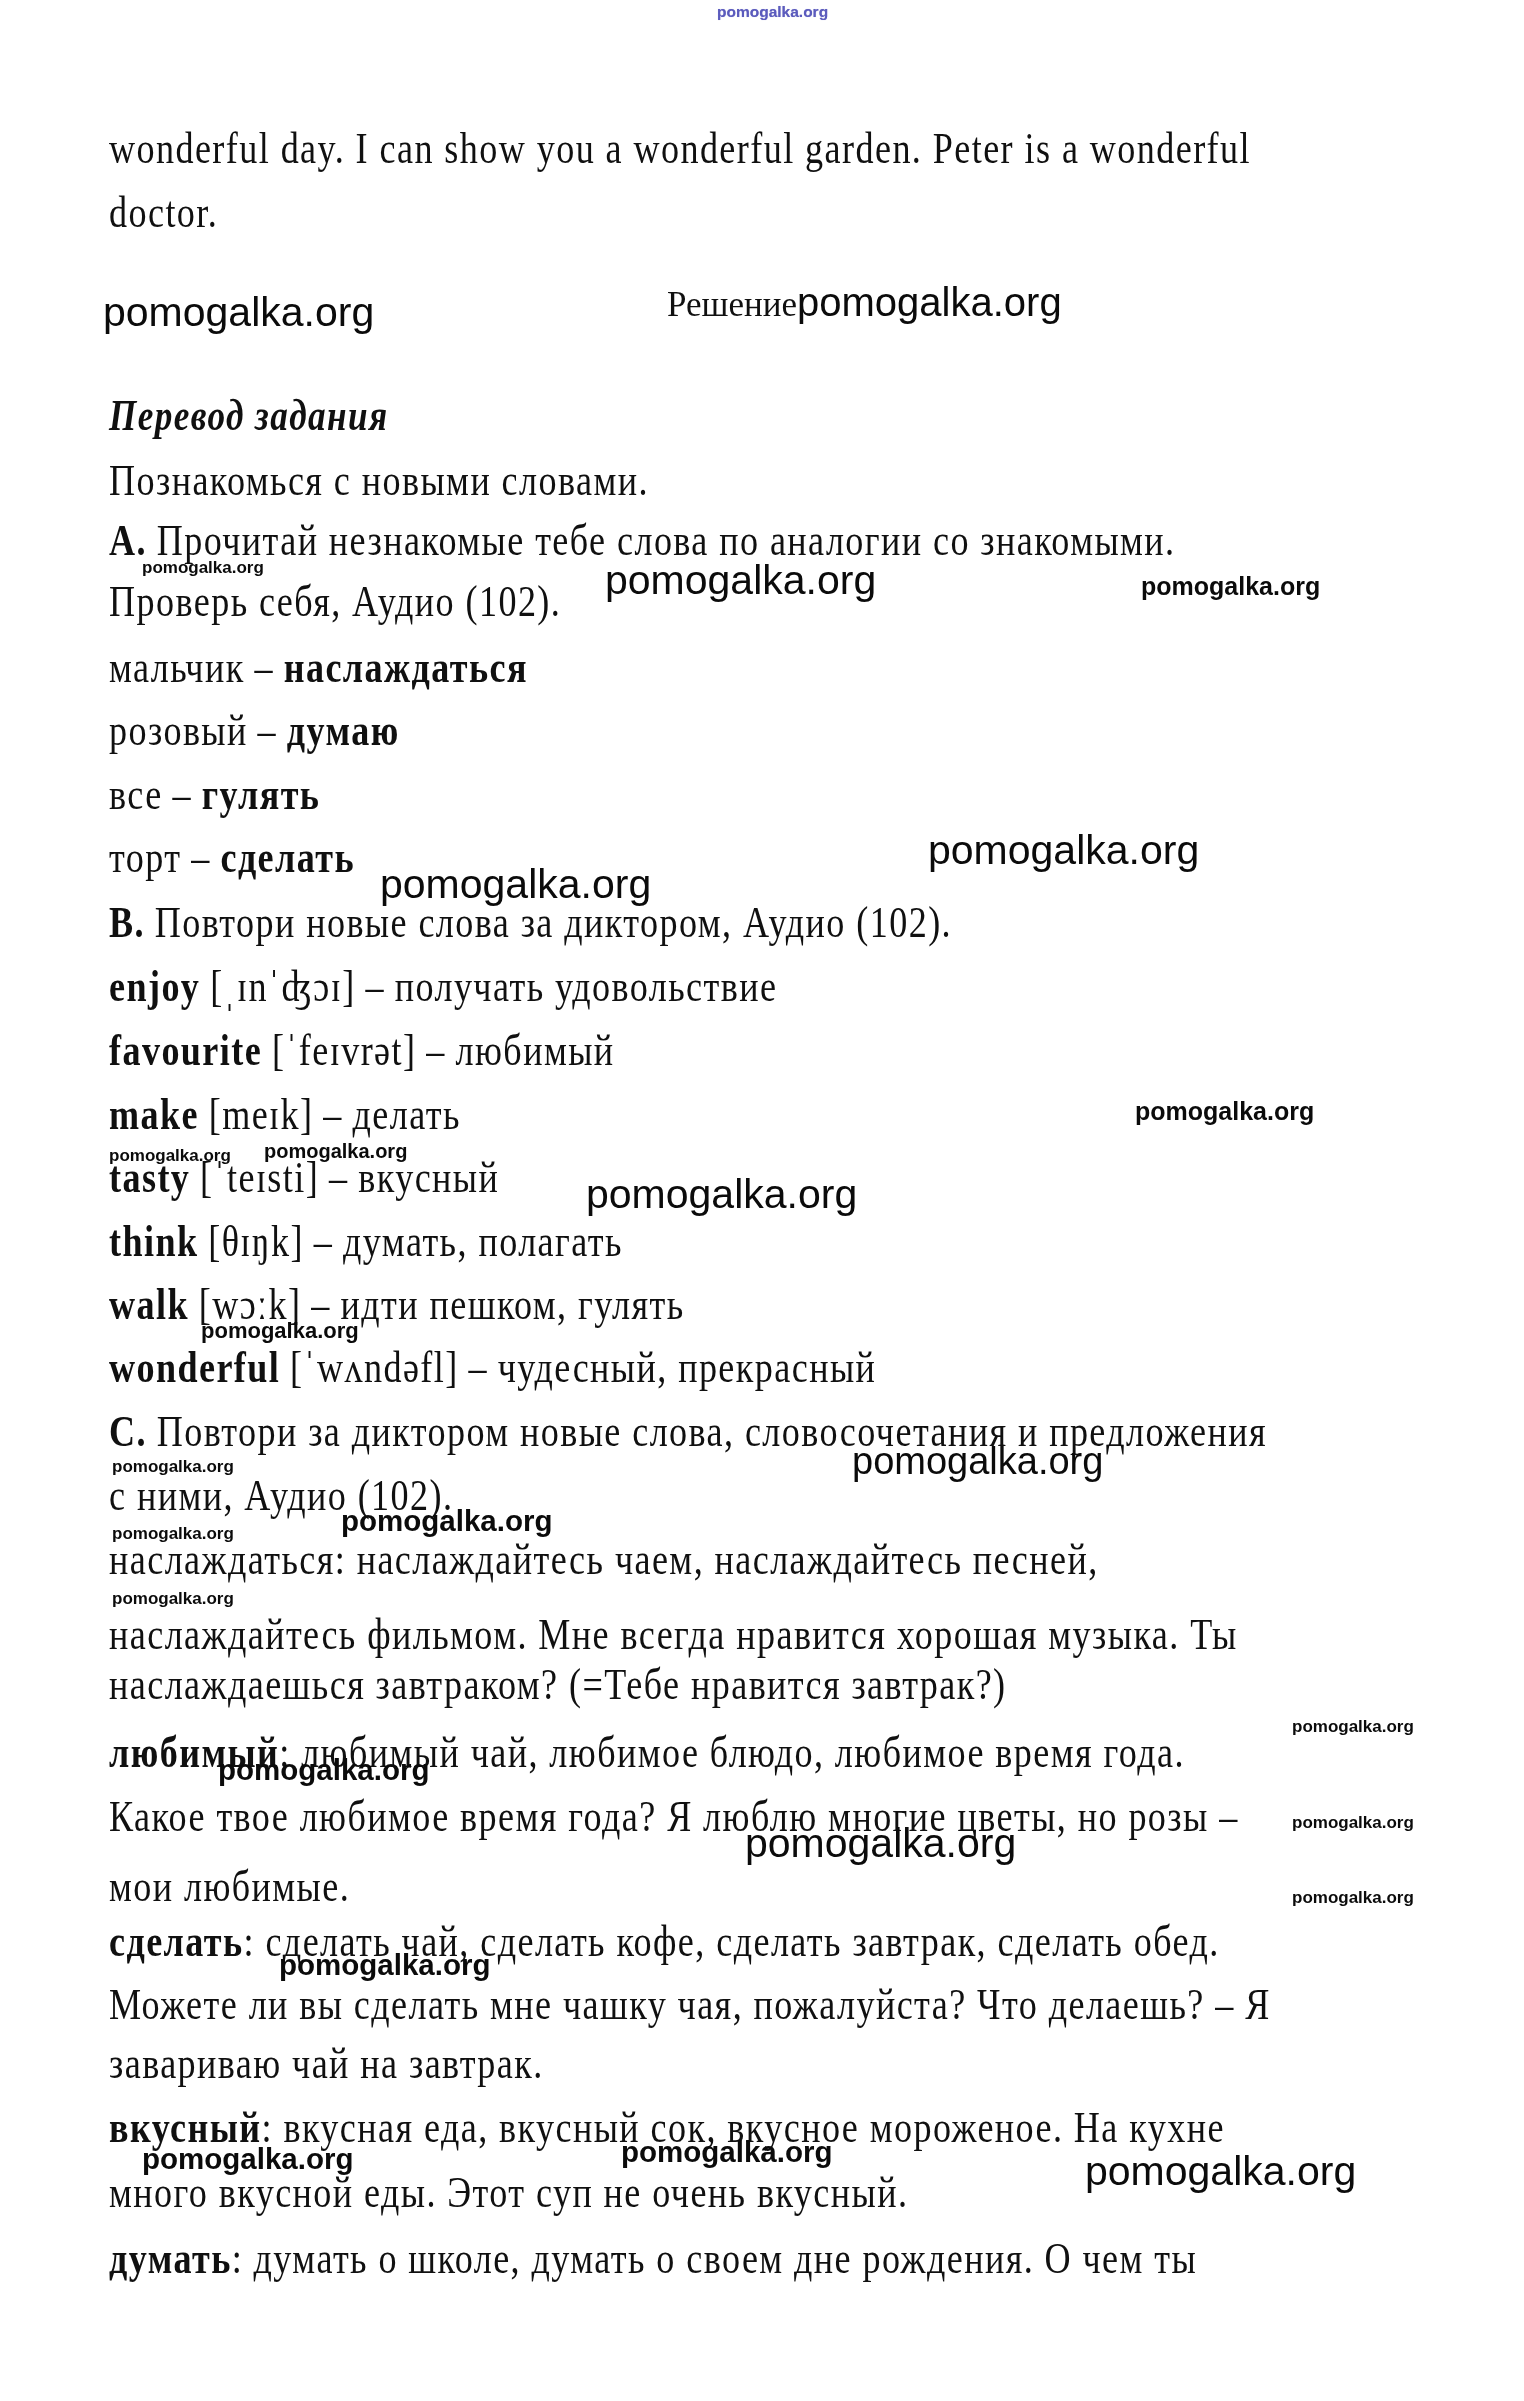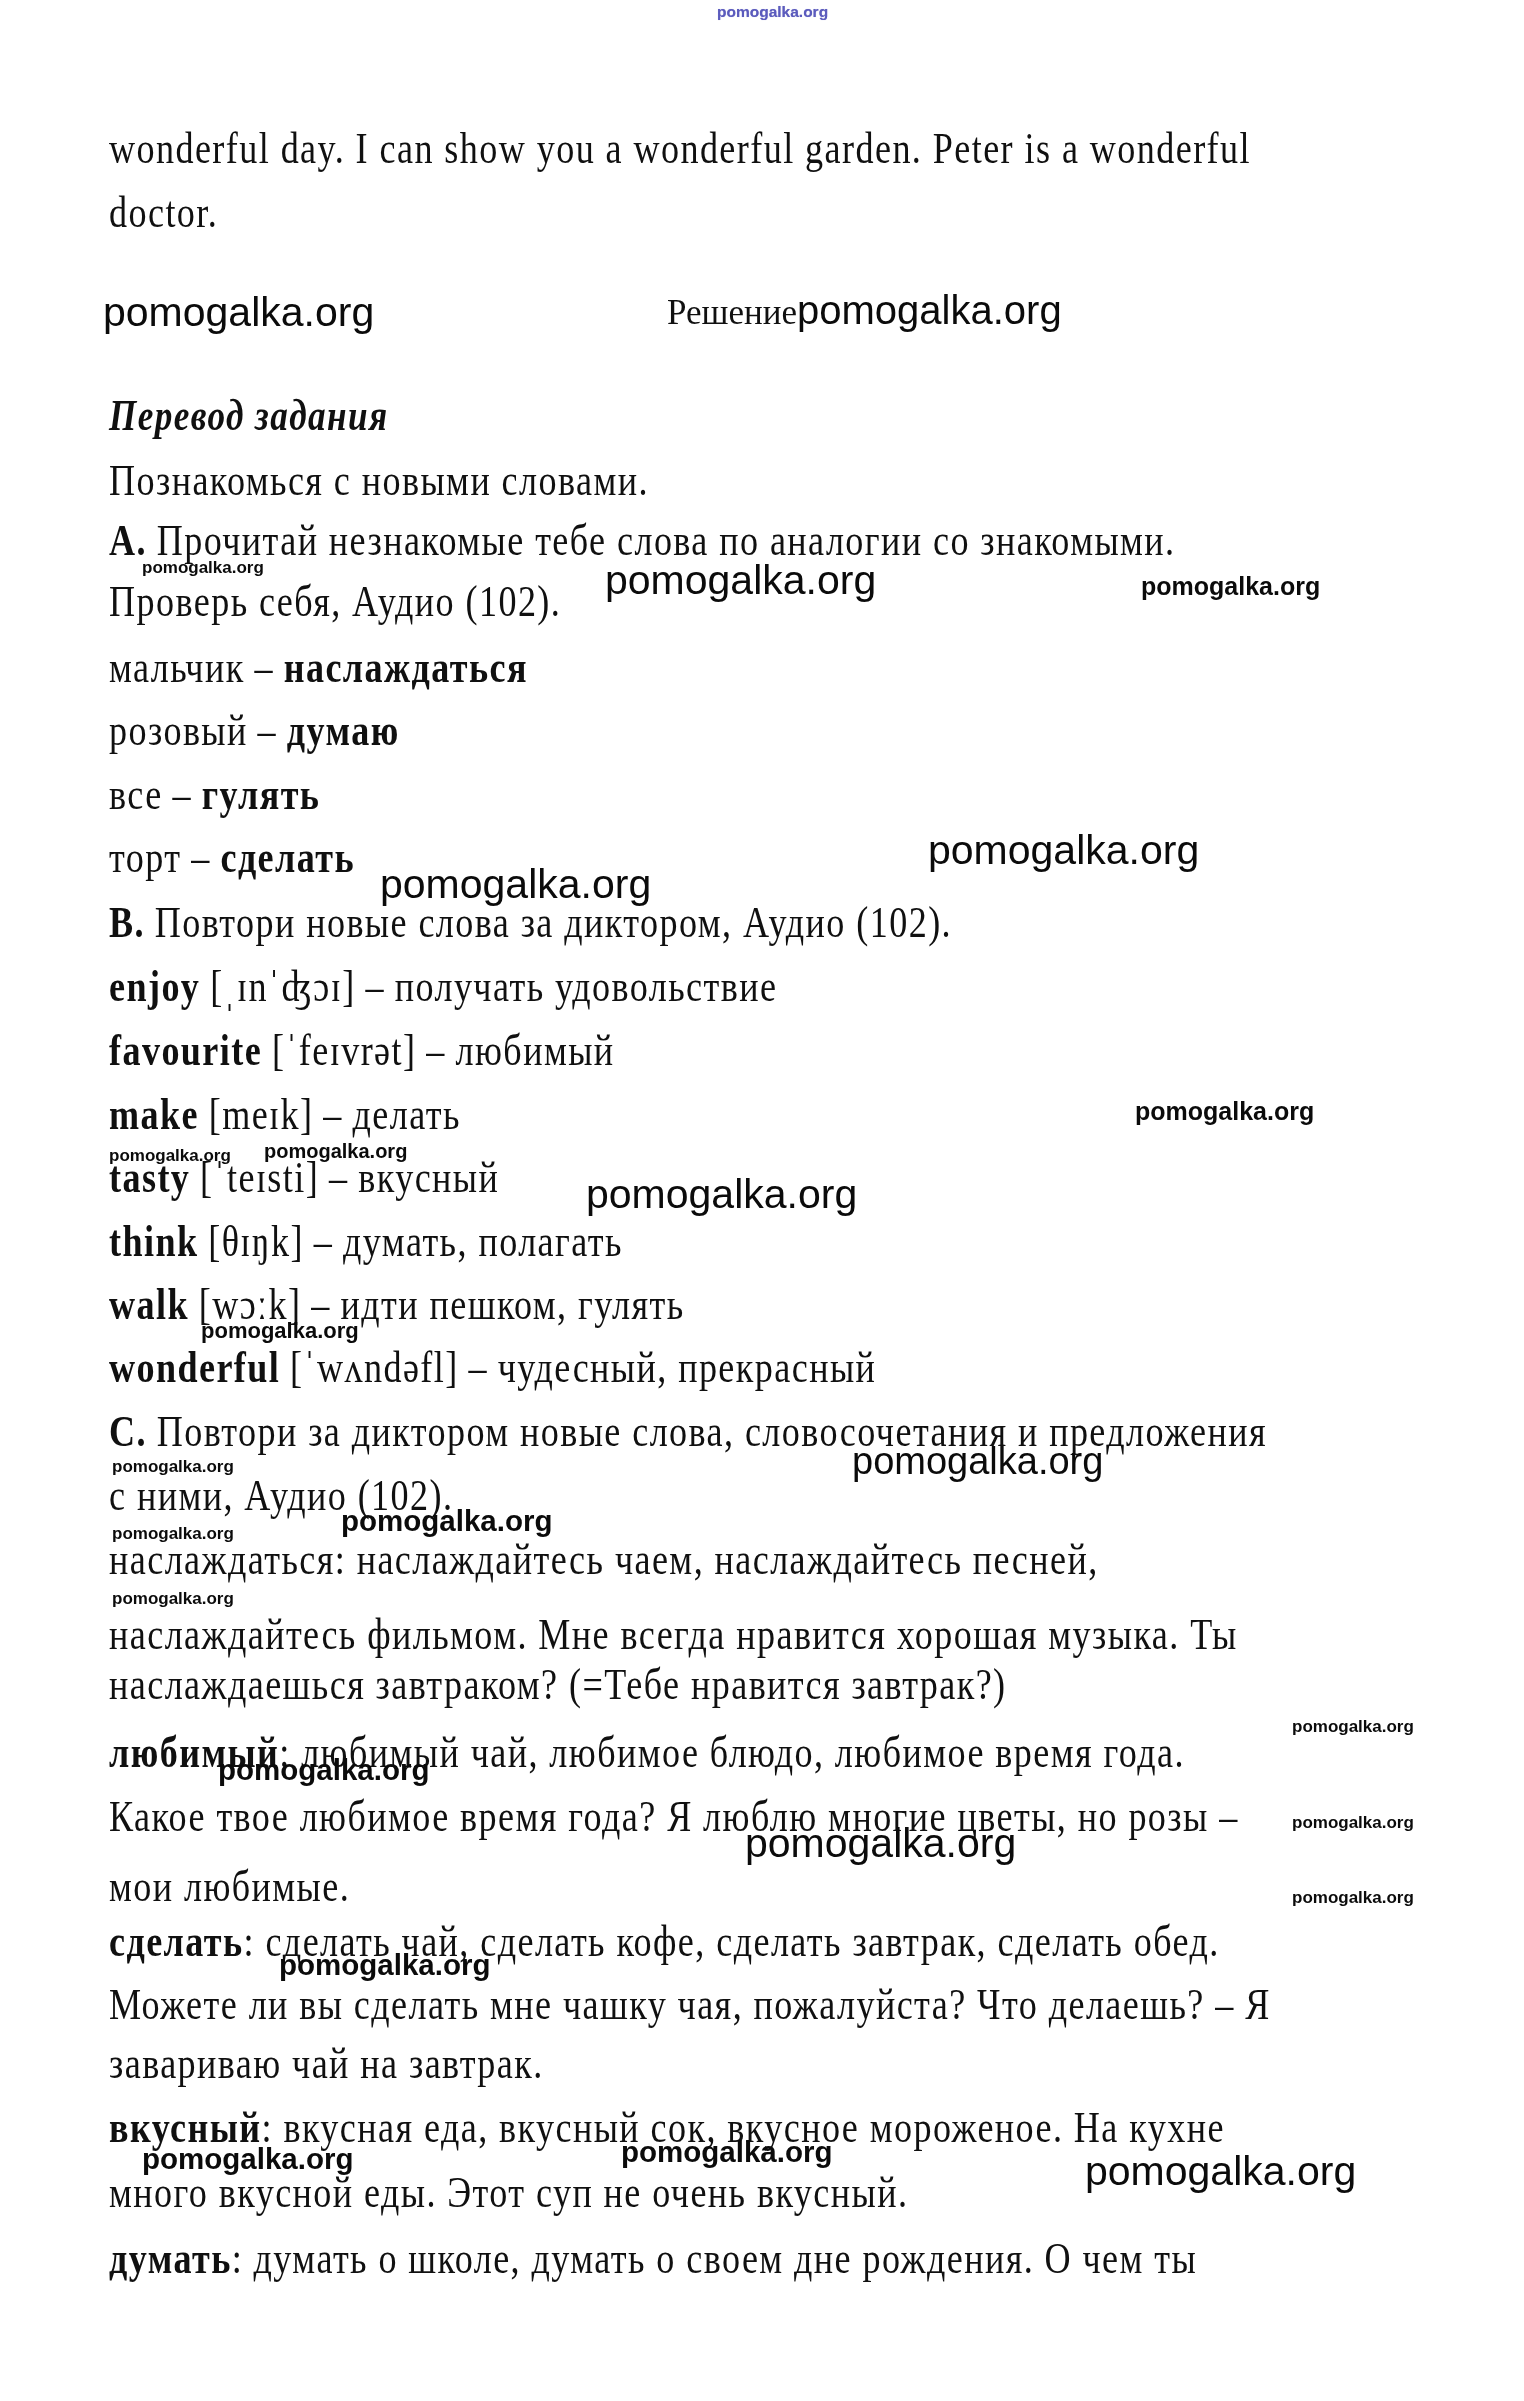--- a/index.html
+++ b/index.html
@@ -42,21 +42,21 @@
 </style>
 </head>
 <body>
 
 <div class="wm blue" style="left:717px;top:3.7px;">pomogalka.org</div>
 
 <div class="line" style="left:109px;top:124px;">wonderful day. I can show you a wonderful garden. Peter is a wonderful</div>
 <div class="line" style="left:109px;top:188px;">doctor.</div>
 
 <div class="wm big" style="left:103px;top:292px;">pomogalka.org</div>
-<div class="soluline" style="left:667px;top:288px;text-align:center;">
+<div class="soluline" style="left:667px;top:280px;text-align:center;">
   <span class="sol">Решение</span><span class="wmtxt">pomogalka.org</span>
 </div>
 
 <div class="line heading" style="left:109px;top:392px;">Перевод задания</div>
 <div class="line" style="left:109px;top:456px;">Познакомься с новыми словами.</div>
 
 <div class="line" style="left:109px;top:516px;">
   <span class="lbl">А.</span><span>Прочитай незнакомые тебе слова по аналогии со знакомыми.</span>
 </div>
 <div class="wm tiny" style="left:142px;top:559px;">pomogalka.org</div>

